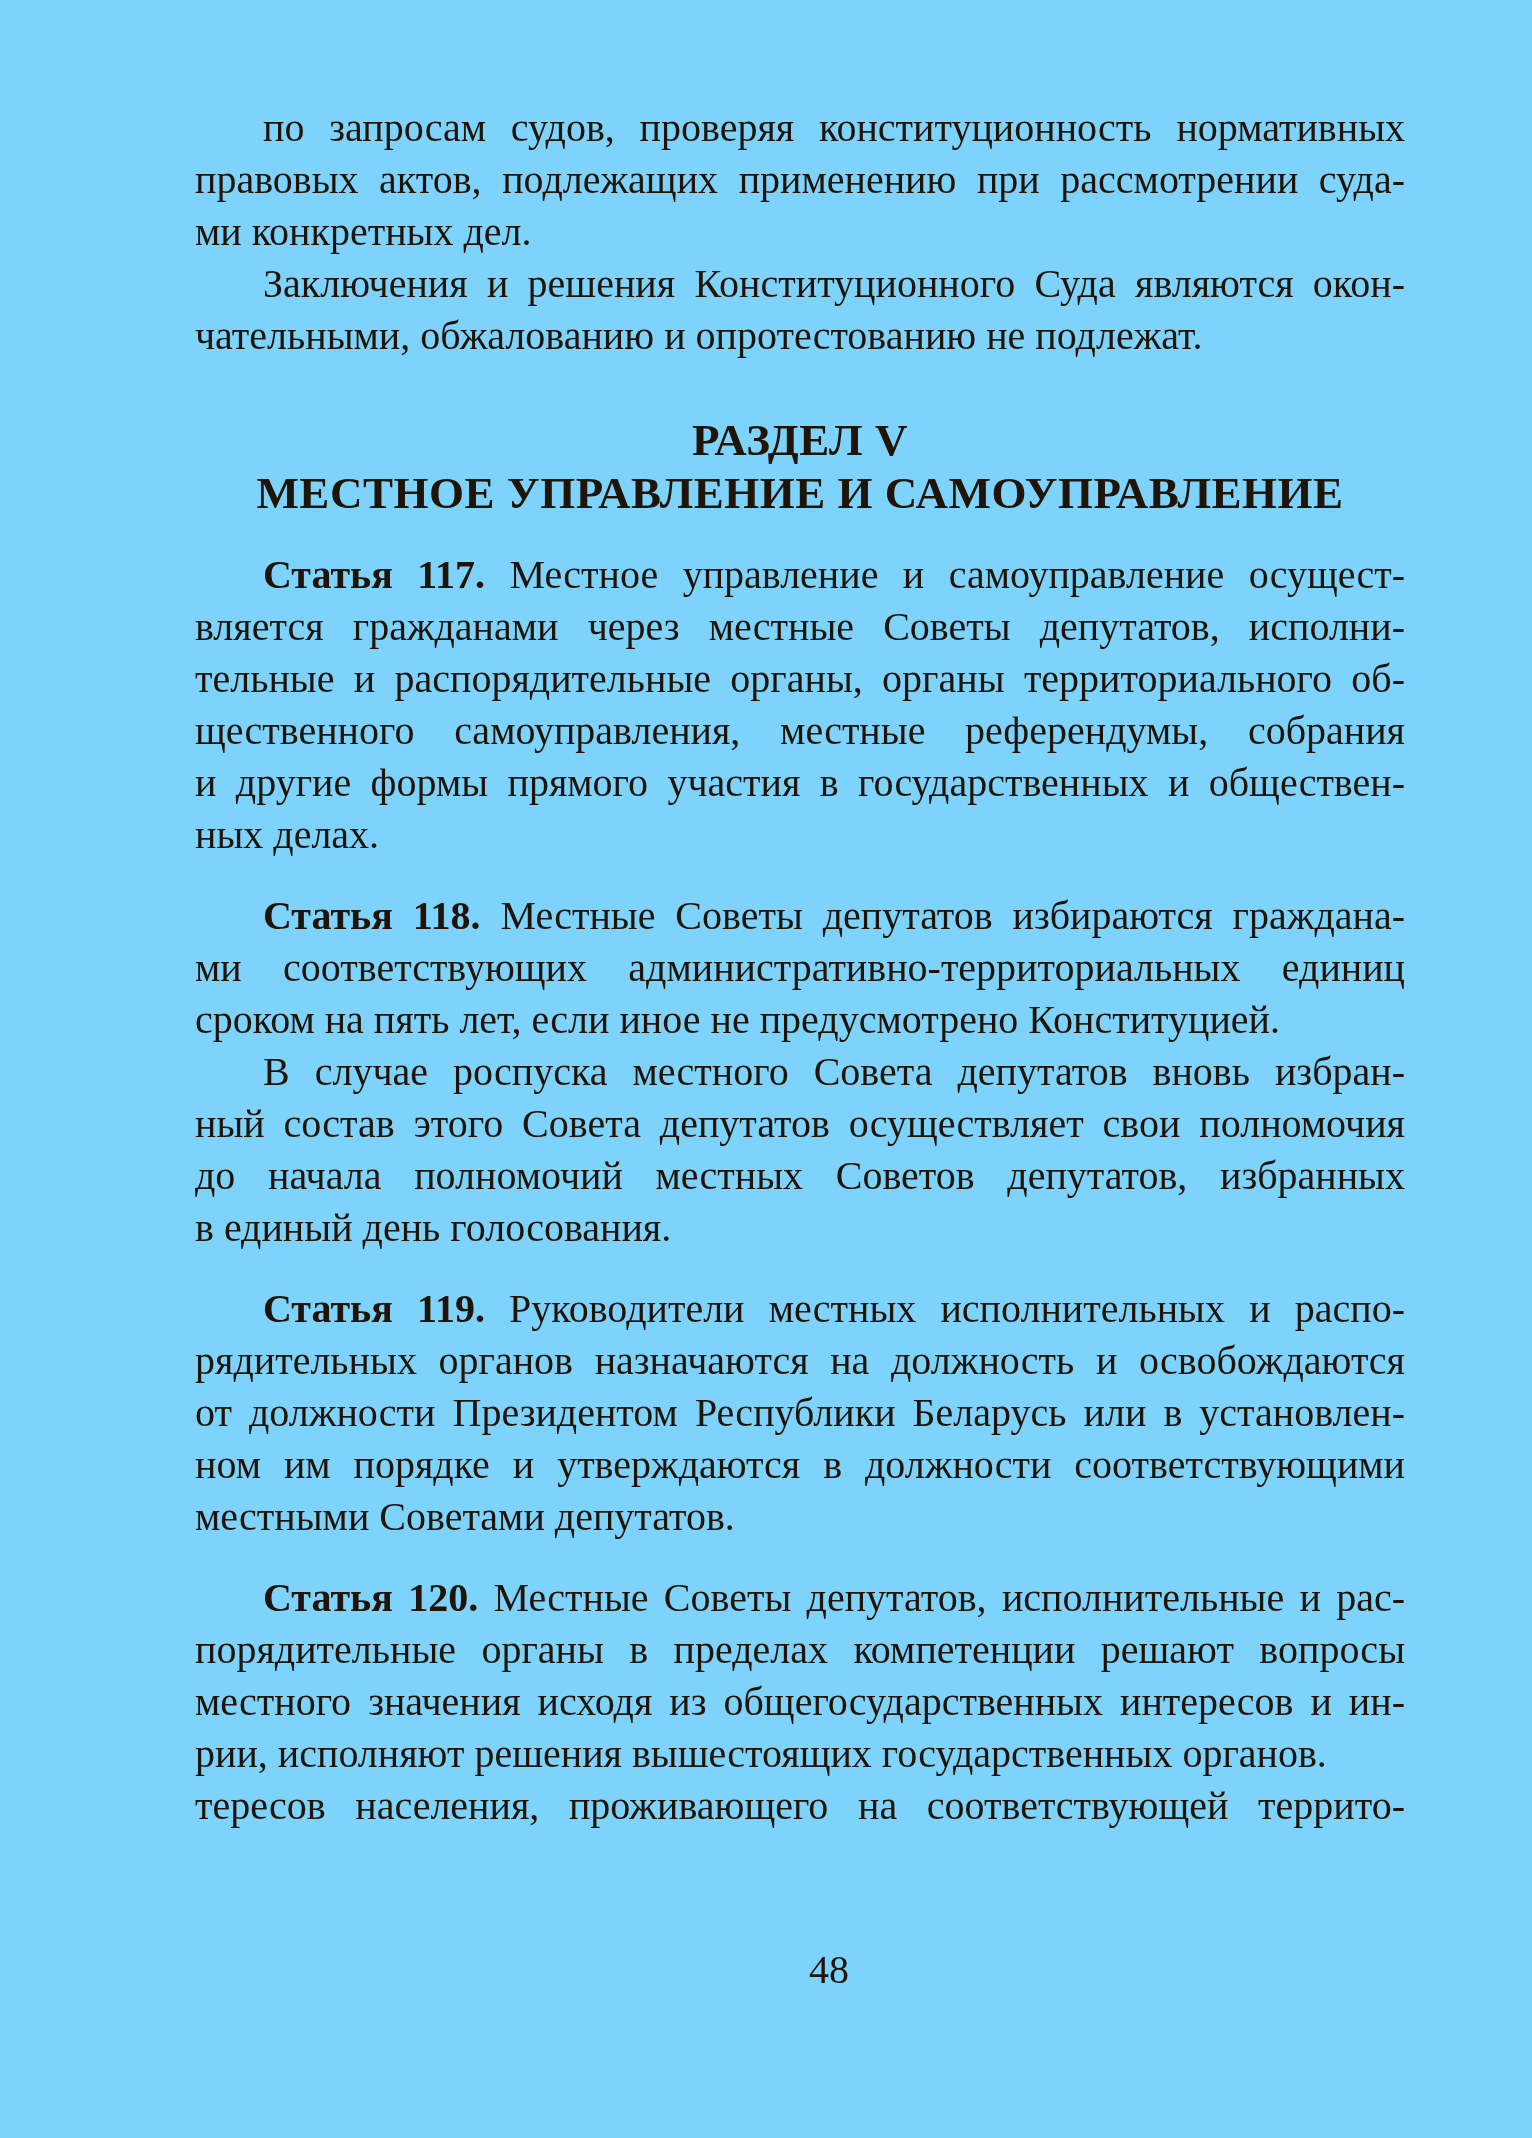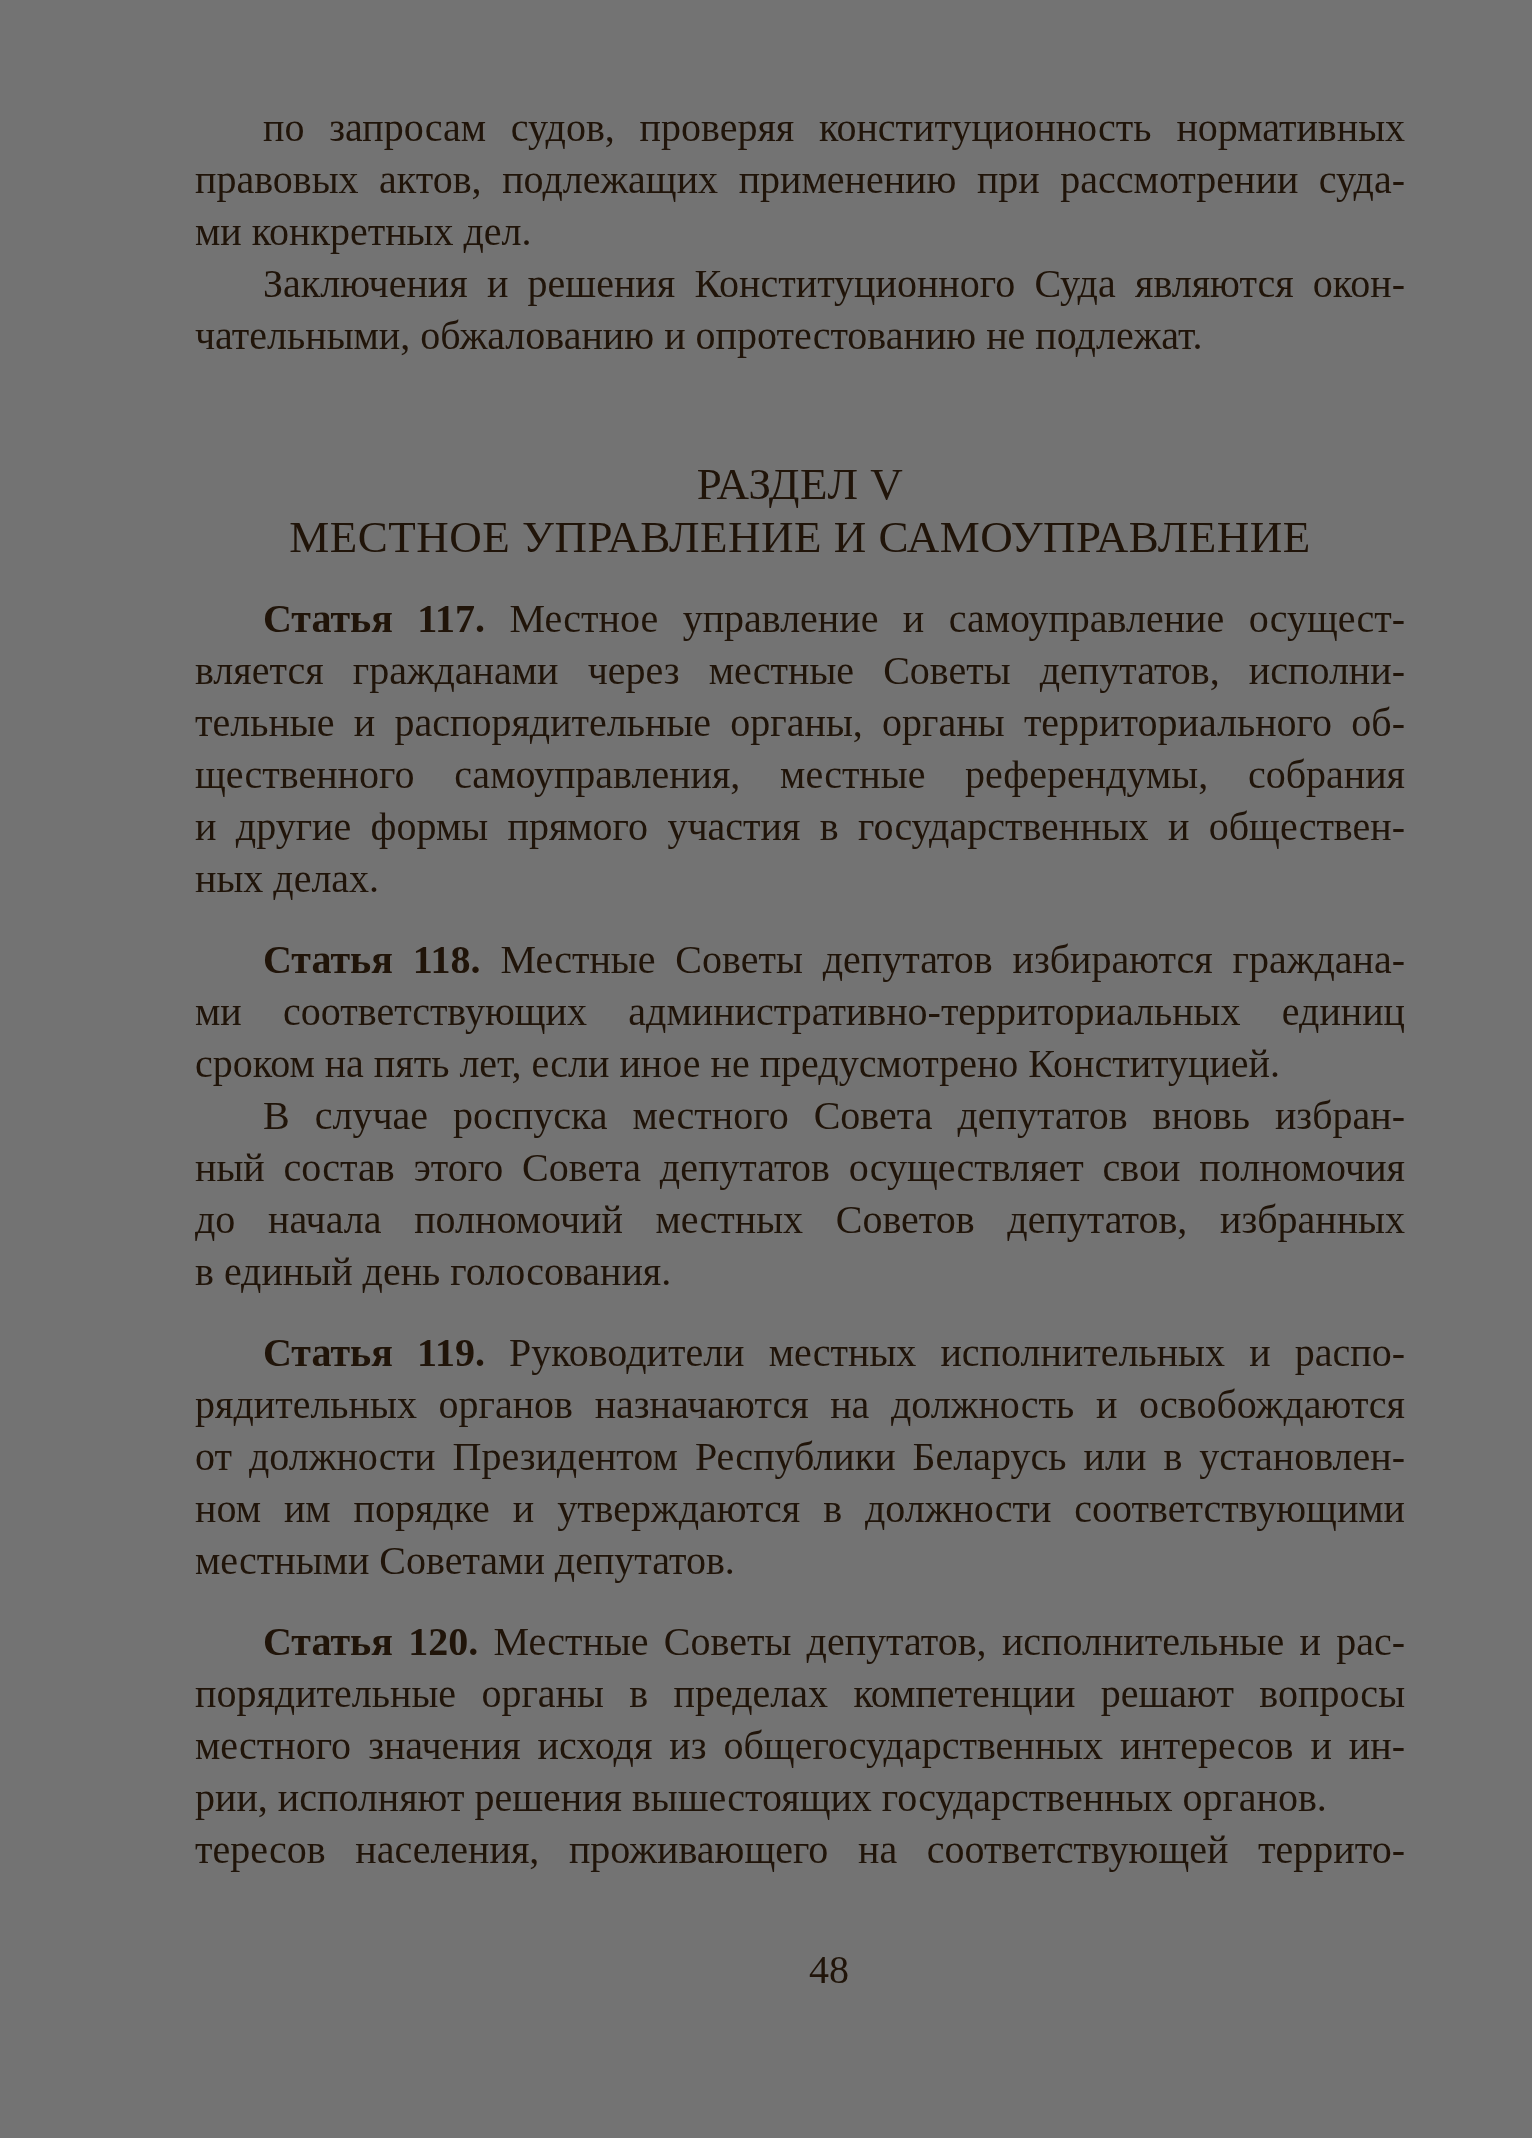--- a/index.html
+++ b/index.html
@@ -20,22 +20,22 @@
   }
   .text-block {
     position: absolute;
     left: 195px;
     top: 102px;
     width: 1210px;
   }
   .block { margin: 0; }
   .block-article { margin-top: 29px; }
   .block-heading {
-    margin-top: 96px;
-    font-weight: normal;
+    margin-top: 52px;
+    font-weight: bold;
   }
   .line {
     font-size: 40px;
     line-height: 52px;
     text-align: justify;
     text-justify: inter-word;
   }
   .line.just {
     text-align-last: justify;
   }
@@ -55,21 +55,21 @@
     top: 1948px;
     left: 829px;
     transform: translateX(-50%);
     font-size: 40px;
     line-height: 44px;
   }
 </style>
 </head>
 <body>
 
-<div class="page" style="background: #737373; color: rgb(32, 20, 9);">
+<div class="page" style="background: #7dd3fc; color: rgb(32, 20, 9);">
   <main class="text-block">
       <div class="block block-paragraph">
         <div class="line just first">по запросам судов, проверяя конституционность нормативных</div>
         <div class="line just">правовых актов, подлежащих применению при рассмотрении суда-</div>
         <div class="line">ми конкретных дел.</div>
       </div>
       <div class="block block-paragraph">
         <div class="line just first">Заключения и решения Конституционного Суда являются окон-</div>
         <div class="line">чательными, обжалованию и опротестованию не подлежат.</div>
       </div>

